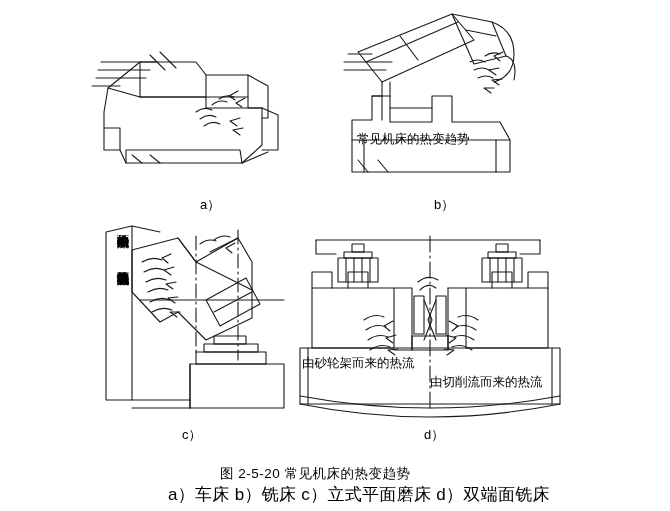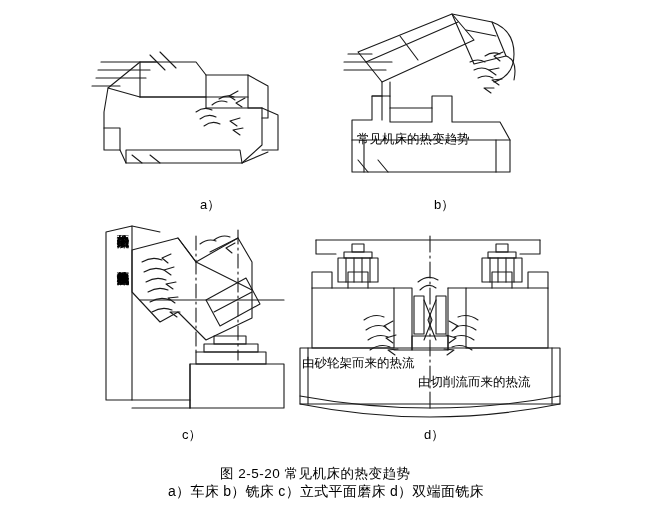--- a/index.html
+++ b/index.html
@@ -51,21 +51,21 @@
   }
   .caption {
     position: absolute;
     font-size: 13.5px;
     white-space: nowrap;
     color: #000;
     letter-spacing: 0.5px;
   }
   .caption2 {
     position: absolute;
-    font-size: 14px;
+    font-size: 17px;
     white-space: nowrap;
     color: #000;
     letter-spacing: 0.3px;
   }
 </style>
 </head>
 <body>
 
 <div id="figure-root">
 
@@ -278,19 +278,19 @@
   <div class="sub" style="left:200px; top:196px;">a）</div>
 
   <div class="lbl" style="left:357px; top:132px;">常见机床的热变趋势</div>
   <div class="sub" style="left:434px; top:196px;">b）</div>
 
   <div class="lbl-v" style="left:114px; top:225px; height:120px;">由砂轮架而来的热流</div>
   <div class="lbl-v" style="left:114px; top:262px; height:152px;">由主轴箱和电动机而来的热流</div>
   <div class="sub" style="left:182px; top:426px;">c）</div>
 
   <div class="lbl" style="left:302px; top:356px;">由砂轮架而来的热流</div>
-  <div class="lbl" style="left:418px; top:375px;">由切削流而来的热流</div>
+  <div class="lbl" style="left:430px; top:375px;">由切削流而来的热流</div>
   <div class="sub" style="left:424px; top:426px;">d）</div>
 
   <div class="caption" style="left:220px; top:465px;">图 2-5-20    常见机床的热变趋势</div>
   <div class="caption2" style="left:168px; top:483px;">a）车床  b）铣床  c）立式平面磨床  d）双端面铣床</div>
 
 </div>
 
 </body></html>

